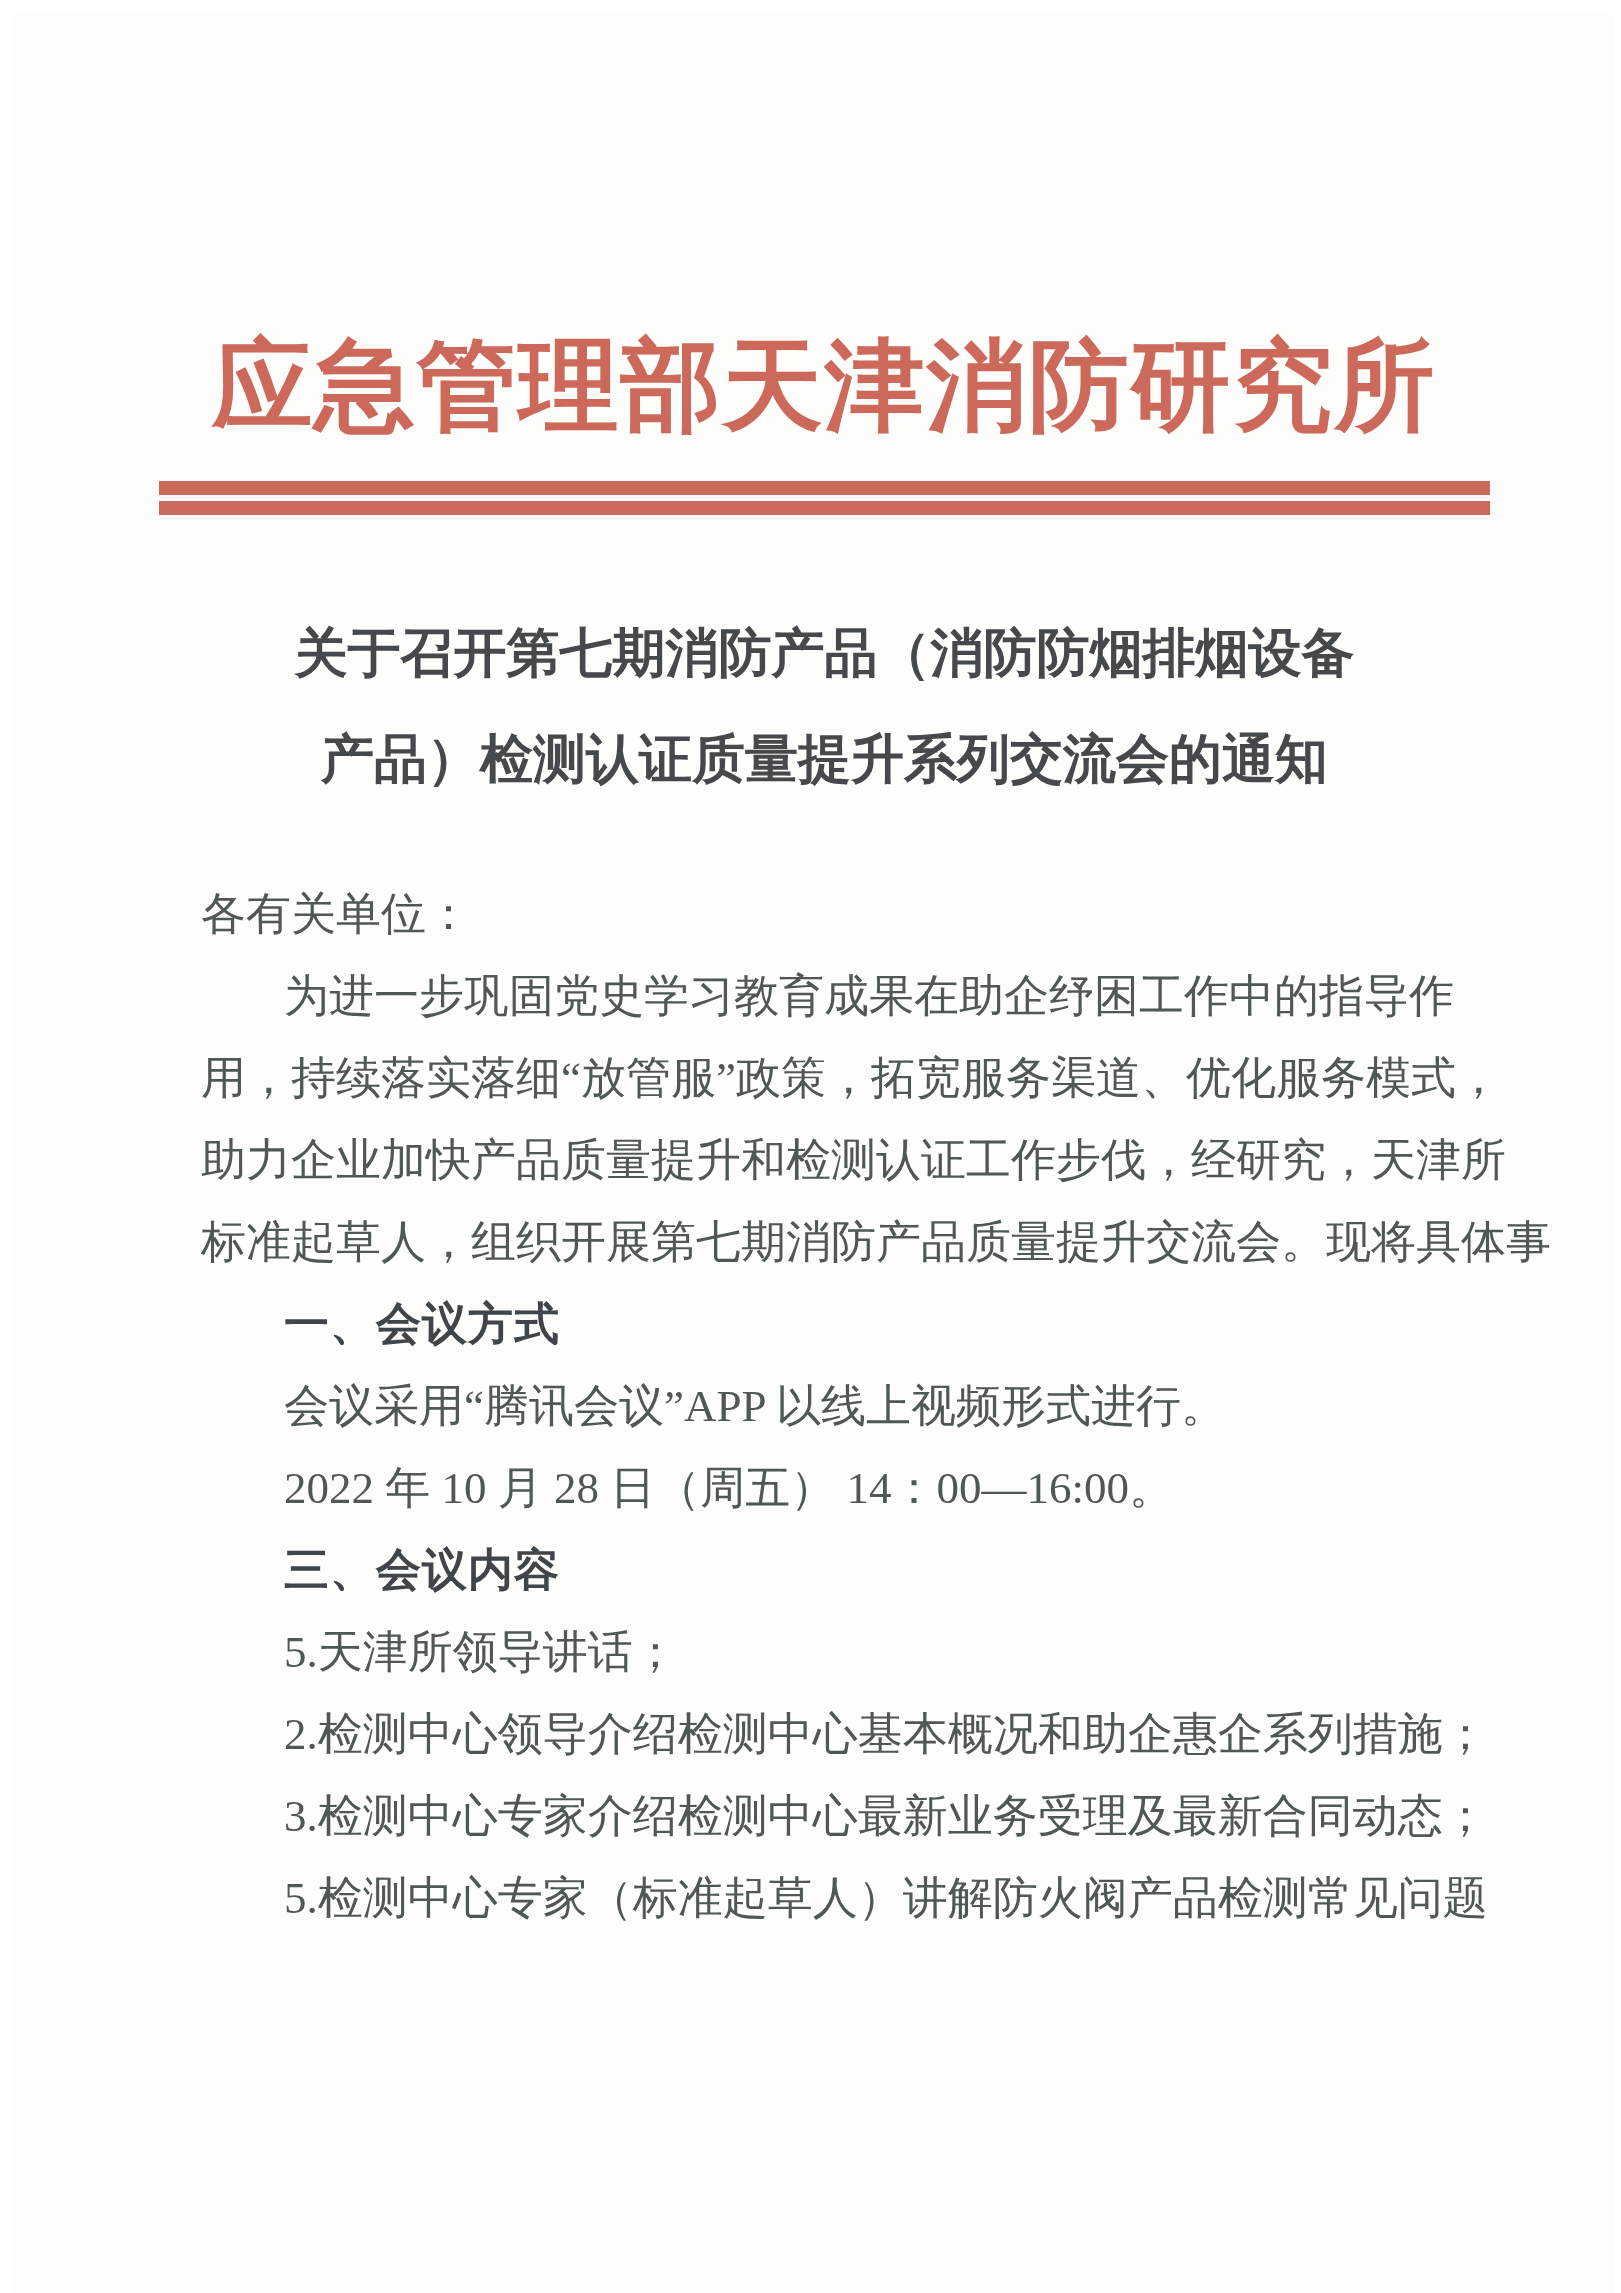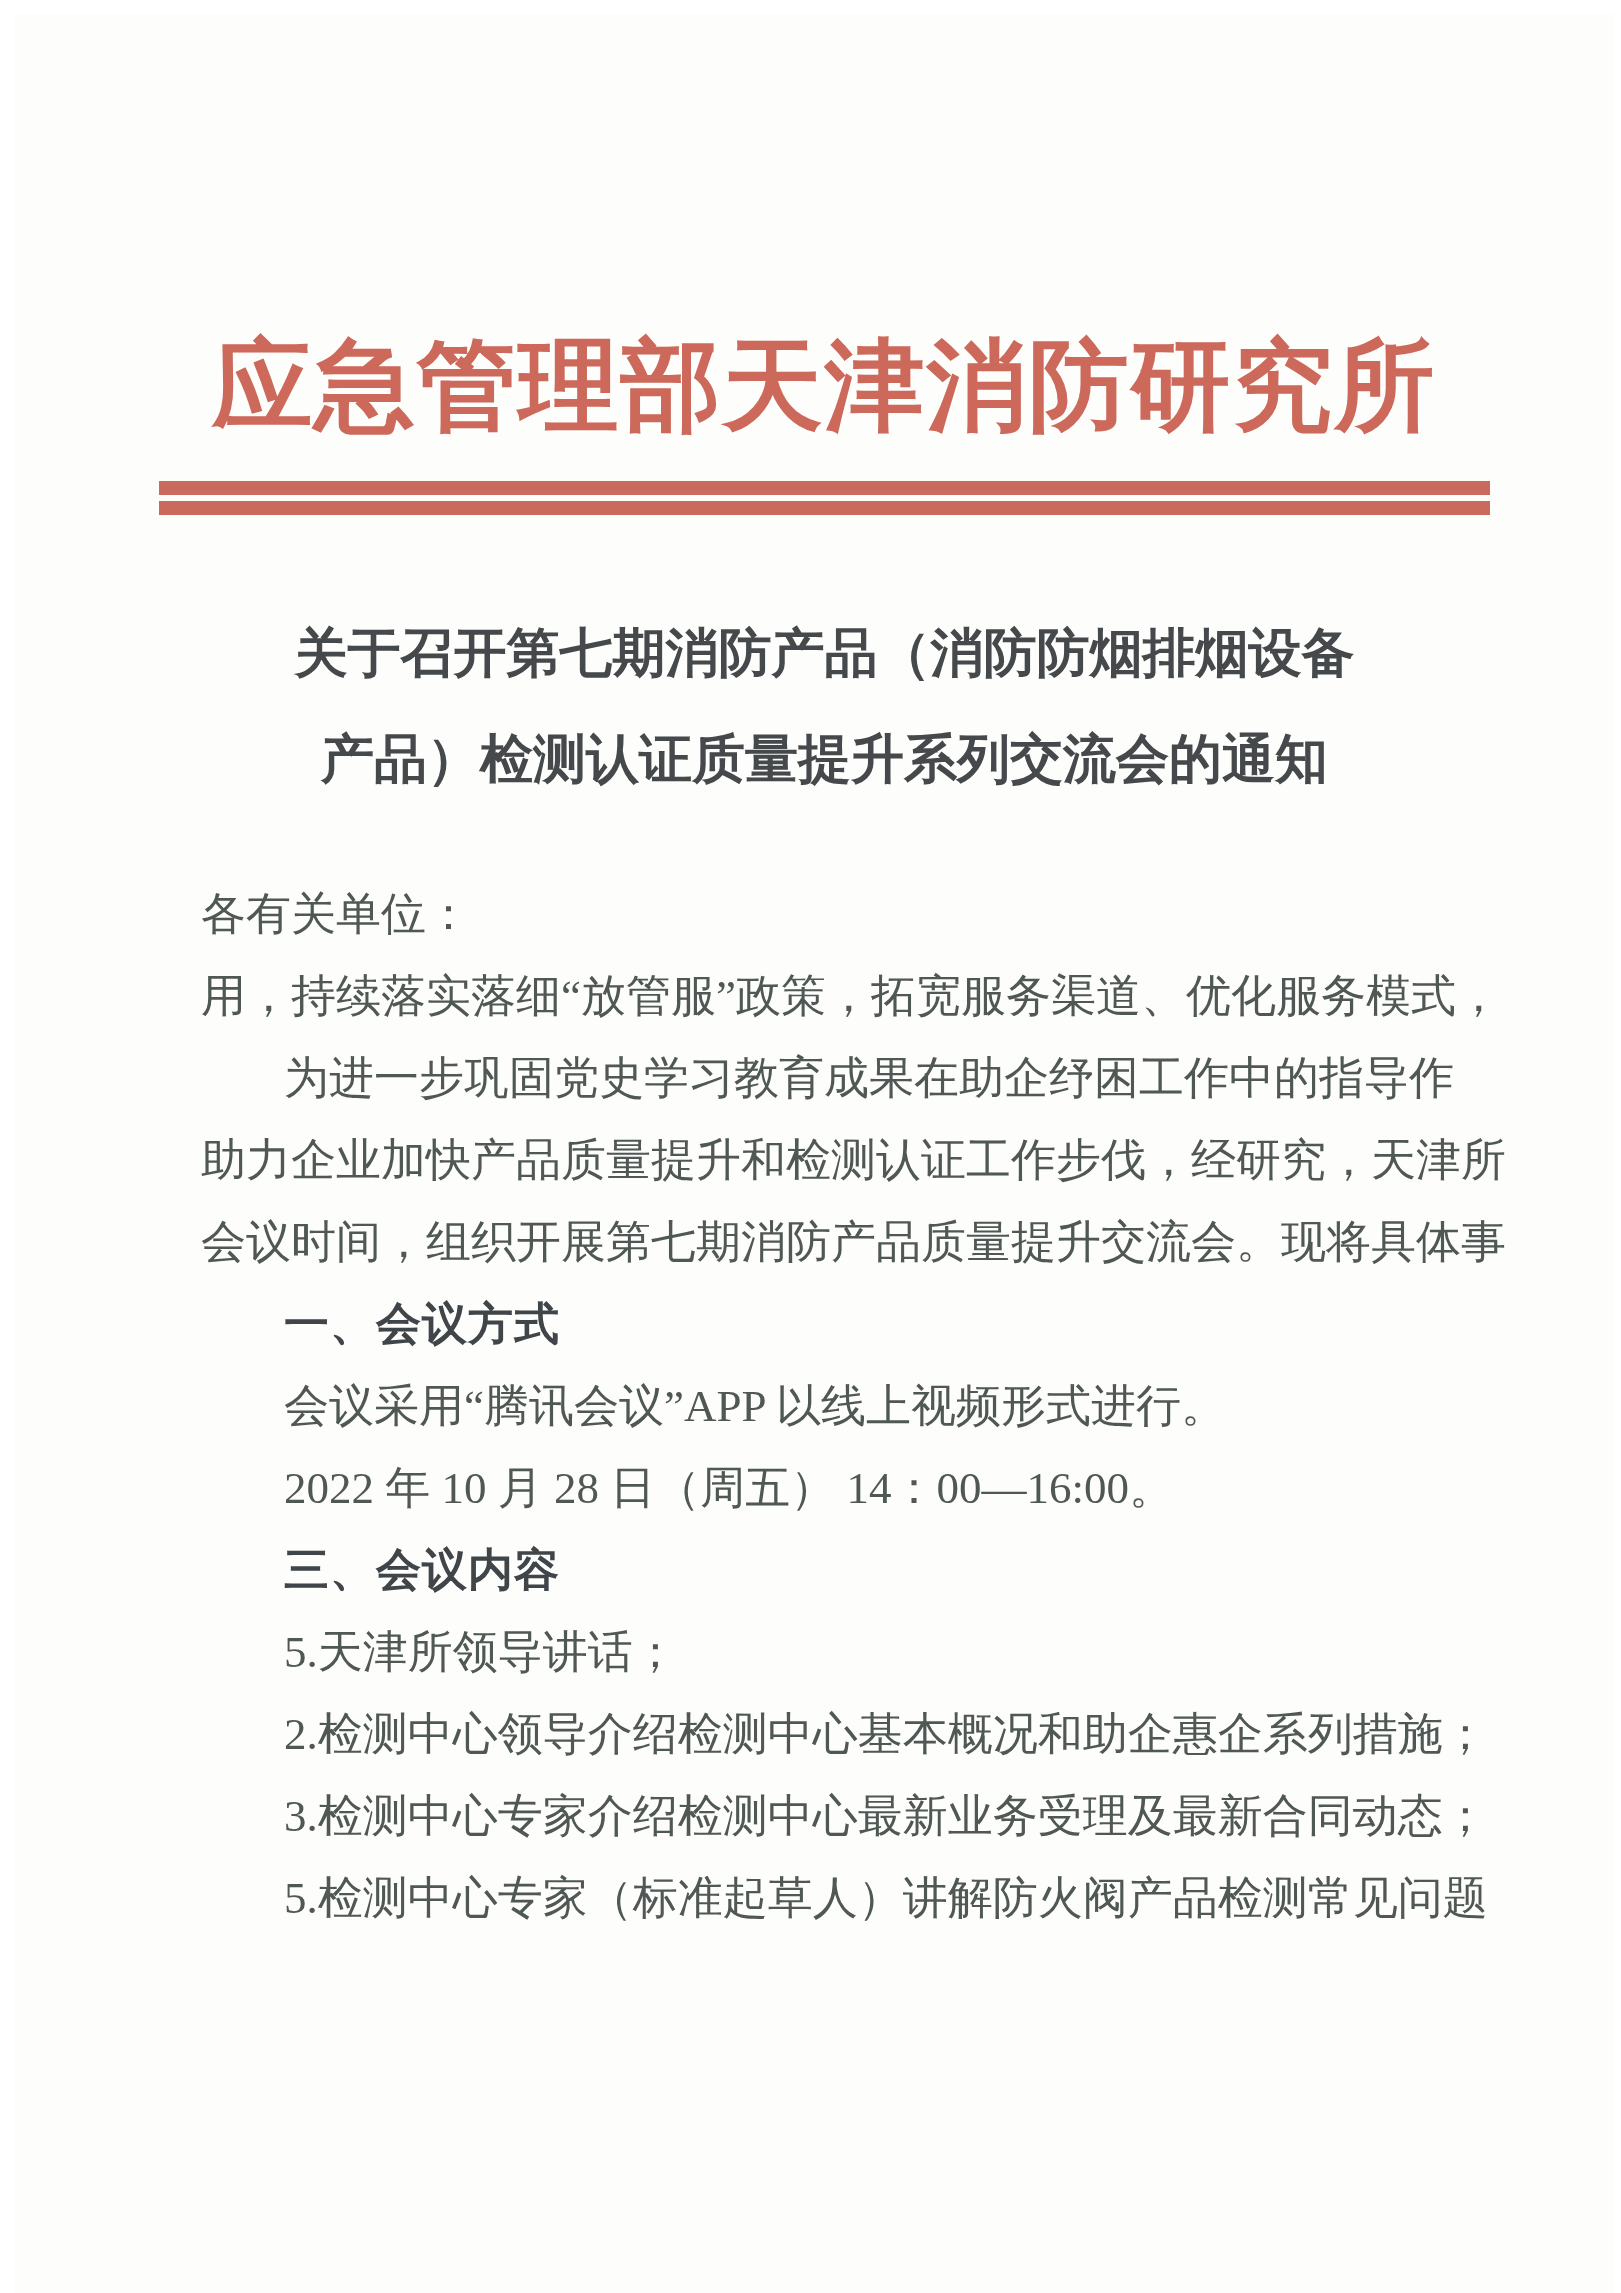--- a/index.html
+++ b/index.html
@@ -95,24 +95,24 @@
 
   <div class="notice-title">
     <div>关于召开第七期消防产品（消防防烟排烟设备</div>
     <div>产品）检测认证质量提升系列交流会的通知</div>
   </div>
 
   <div class="doc-body">
 
     <div class="bline">各有关单位：</div>
 
+    <div class="bline indent">为进一步巩固党史学习教育成果在助企纾困工作中的指导作</div>
     <div class="bline">用，持续落实落细“放管服”政策，拓宽服务渠道、优化服务模式，</div>
-    <div class="bline indent">为进一步巩固党史学习教育成果在助企纾困工作中的指导作</div>
     <div class="bline">助力企业加快产品质量提升和检测认证工作步伐，经研究，天津所</div>
-    <div class="bline">会议时间，组织开展第七期消防产品质量提升交流会。现将具体事</div>
+    <div class="bline">标准起草人，组织开展第七期消防产品质量提升交流会。现将具体事</div>
 
     <div class="bline heading">一、会议方式</div>
     <div class="bline indent">会议采用“腾讯会议”APP 以线上视频形式进行。</div>
 
     <div class="bline indent">2022 年 10 月 28 日（周五） 14：00—16:00。</div>
 
     <div class="bline heading">三、会议内容</div>
     <div class="bline indent">5.天津所领导讲话；</div>
     <div class="bline indent">2.检测中心领导介绍检测中心基本概况和助企惠企系列措施；</div>
     <div class="bline indent">3.检测中心专家介绍检测中心最新业务受理及最新合同动态；</div>

